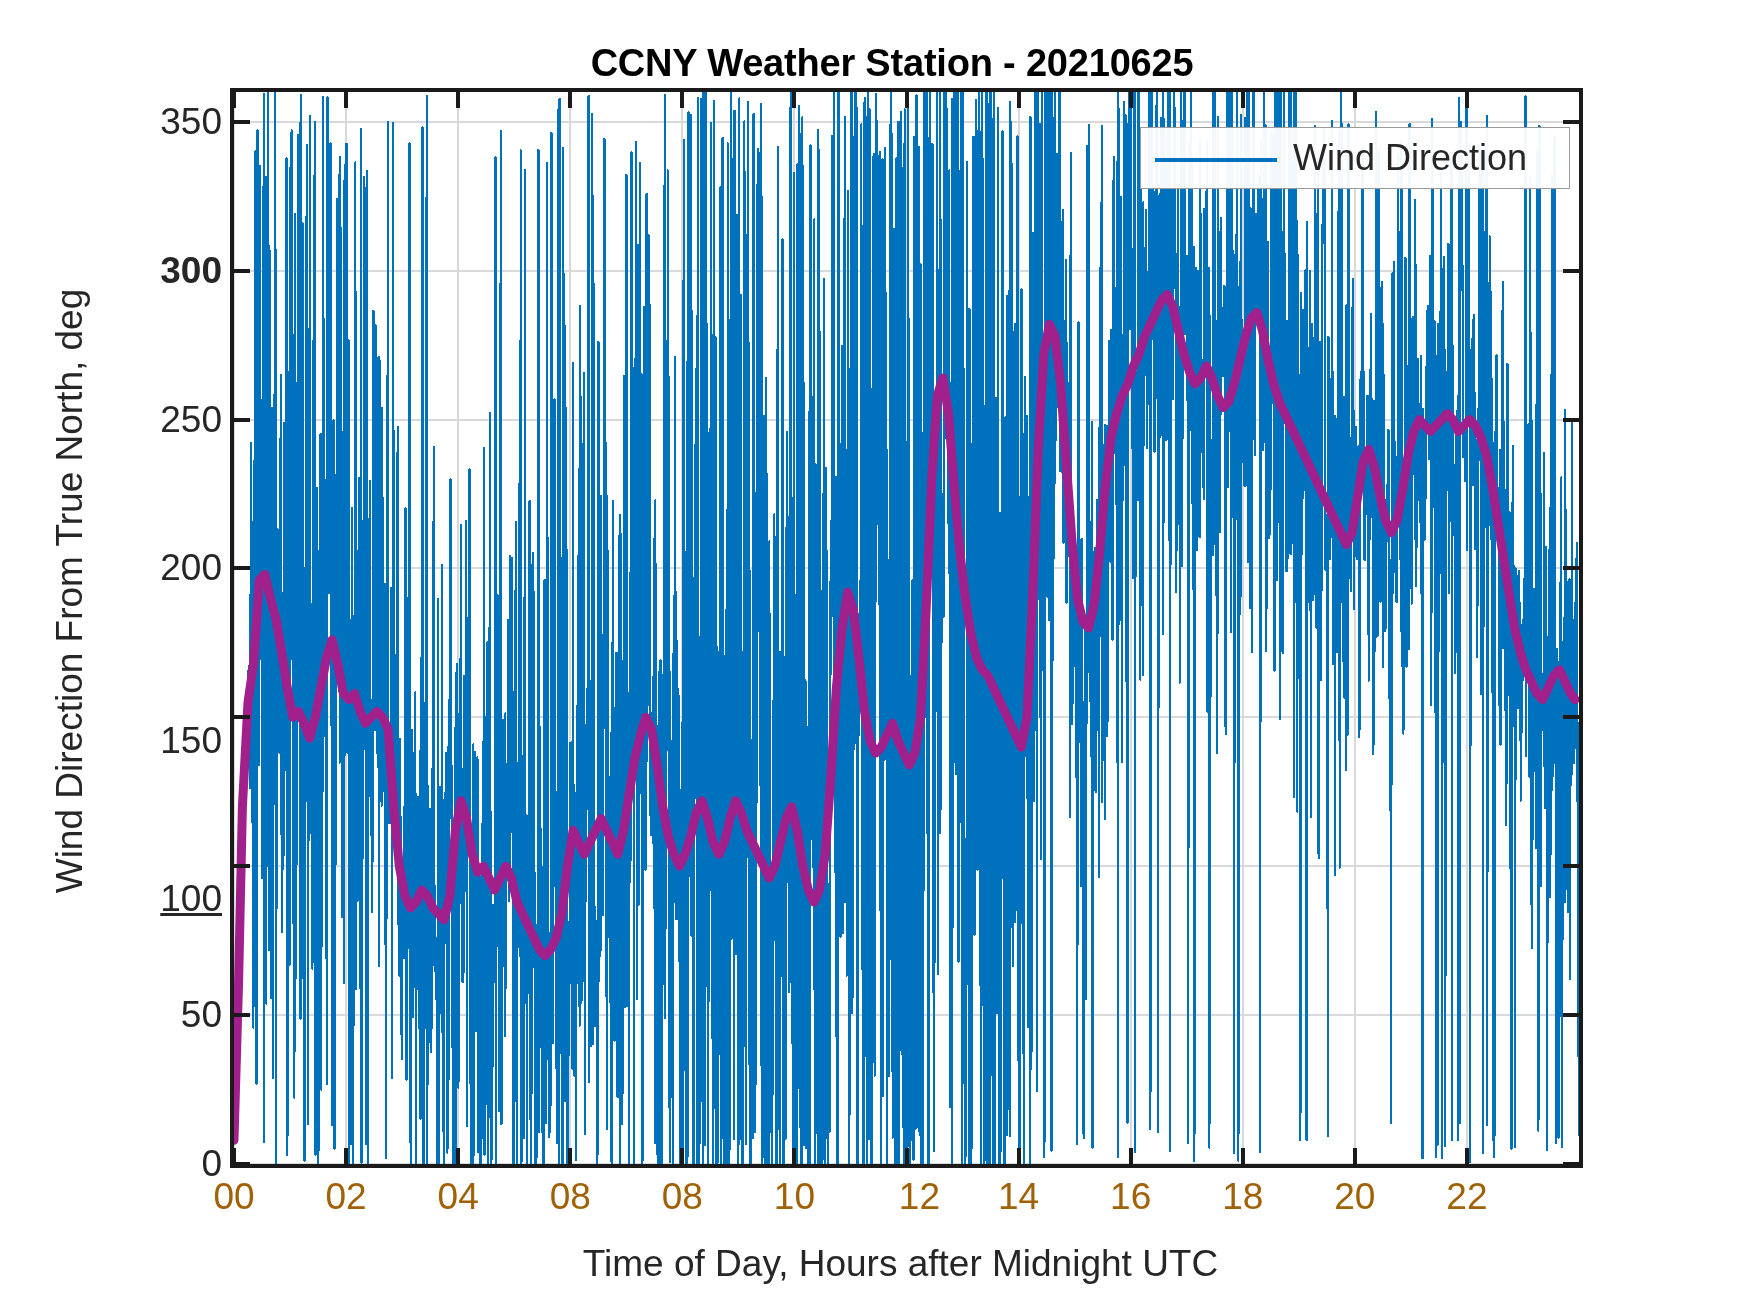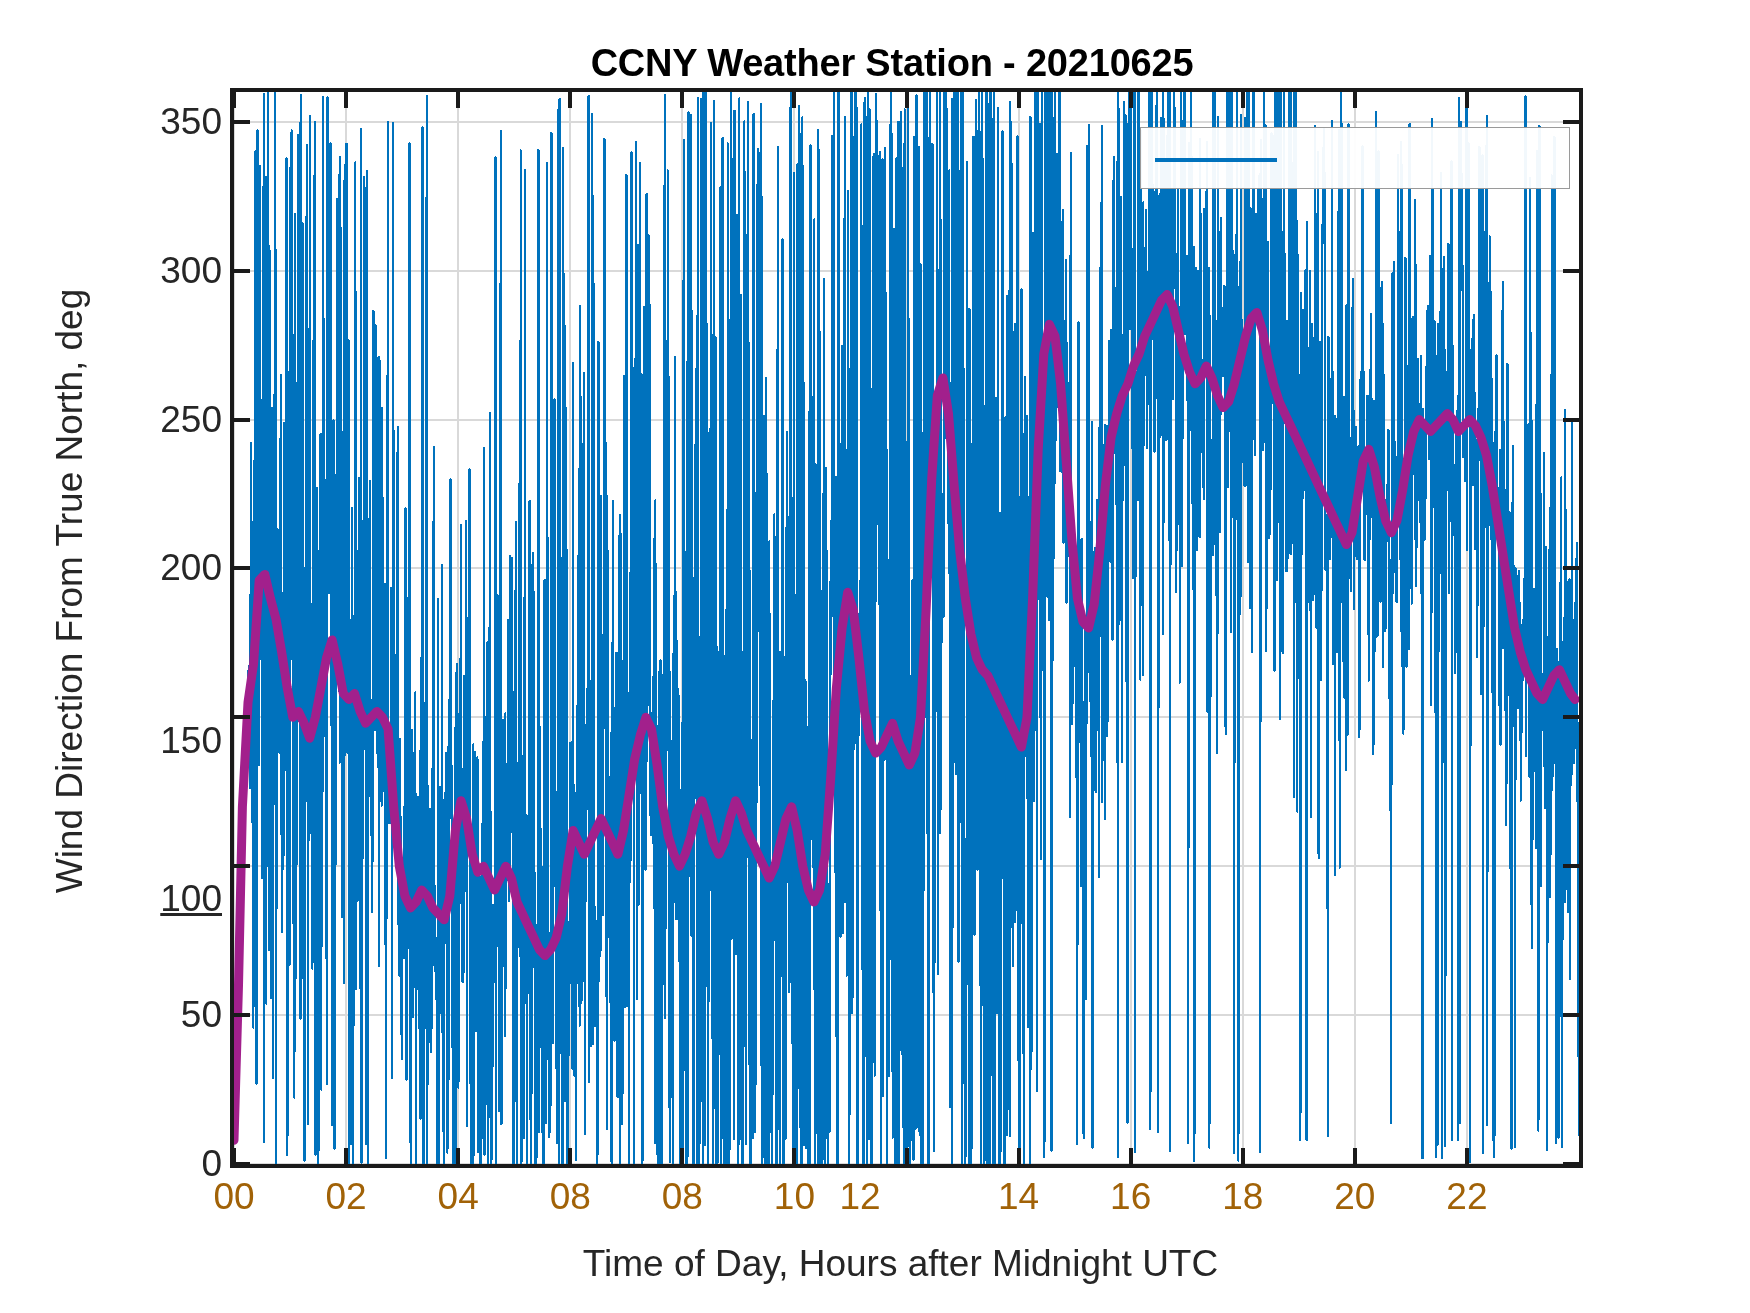--- a/index.html
+++ b/index.html
@@ -115,21 +115,21 @@
       <div style="position: absolute; left: 1563px; top: 864.222px; width: 16px; height: 4px; background: rgb(26, 26, 26);"></div>
       <div class="ytick-label" style="top: 717.333px; margin-top: 24px;">150</div>
       <div style="position: absolute; left: 234px; top: 715.333px; width: 16px; height: 4px; background: rgb(26, 26, 26);"></div>
       <div style="position: absolute; left: 1563px; top: 715.333px; width: 16px; height: 4px; background: rgb(26, 26, 26);"></div>
       <div class="ytick-label" style="top: 568.444px;">200</div>
       <div style="position: absolute; left: 234px; top: 566.444px; width: 16px; height: 4px; background: rgb(26, 26, 26);"></div>
       <div style="position: absolute; left: 1563px; top: 566.444px; width: 16px; height: 4px; background: rgb(26, 26, 26);"></div>
       <div class="ytick-label" style="top: 419.556px;">250</div>
       <div style="position: absolute; left: 234px; top: 417.556px; width: 16px; height: 4px; background: rgb(26, 26, 26);"></div>
       <div style="position: absolute; left: 1563px; top: 417.556px; width: 16px; height: 4px; background: rgb(26, 26, 26);"></div>
-      <div class="ytick-label" style="top: 270.667px;">300</div>
+      <div class="ytick-label" style="top: 270.667px; font-weight: bold;">300</div>
       <div style="position: absolute; left: 234px; top: 268.667px; width: 16px; height: 4px; background: rgb(26, 26, 26);"></div>
       <div style="position: absolute; left: 1563px; top: 268.667px; width: 16px; height: 4px; background: rgb(26, 26, 26);"></div>
       <div class="ytick-label" style="top: 121.778px;">350</div>
       <div style="position: absolute; left: 234px; top: 119.778px; width: 16px; height: 4px; background: rgb(26, 26, 26);"></div>
       <div style="position: absolute; left: 1563px; top: 119.778px; width: 16px; height: 4px; background: rgb(26, 26, 26);"></div>
     </div>
   <div id="xtick-layer">
       <div class="xtick-label" style="left: 234px;">00</div>
       <div style="position: absolute; left: 232px; top: 1148px; width: 4px; height: 16px; background: rgb(26, 26, 26);"></div>
       <div style="position: absolute; left: 232px; top: 92px; width: 4px; height: 16px; background: rgb(26, 26, 26);"></div>
@@ -141,21 +141,21 @@
       <div style="position: absolute; left: 456.167px; top: 92px; width: 4px; height: 16px; background: rgb(26, 26, 26);"></div>
       <div class="xtick-label" style="left: 570.25px;">08</div>
       <div style="position: absolute; left: 568.25px; top: 1148px; width: 4px; height: 16px; background: rgb(26, 26, 26);"></div>
       <div style="position: absolute; left: 568.25px; top: 92px; width: 4px; height: 16px; background: rgb(26, 26, 26);"></div>
       <div class="xtick-label" style="left: 682.333px;">08</div>
       <div style="position: absolute; left: 680.333px; top: 1148px; width: 4px; height: 16px; background: rgb(26, 26, 26);"></div>
       <div style="position: absolute; left: 680.333px; top: 92px; width: 4px; height: 16px; background: rgb(26, 26, 26);"></div>
       <div class="xtick-label" style="left: 794.417px;">10</div>
       <div style="position: absolute; left: 792.417px; top: 1148px; width: 4px; height: 16px; background: rgb(26, 26, 26);"></div>
       <div style="position: absolute; left: 792.417px; top: 92px; width: 4px; height: 16px; background: rgb(26, 26, 26);"></div>
-      <div class="xtick-label" style="left: 860px;">12</div>
+      <div class="xtick-label" style="left: 880px; text-align: right;">12</div>
       <div style="position: absolute; left: 904.5px; top: 1148px; width: 4px; height: 16px; background: rgb(26, 26, 26);"></div>
       <div style="position: absolute; left: 904.5px; top: 92px; width: 4px; height: 16px; background: rgb(26, 26, 26);"></div>
       <div class="xtick-label" style="left: 1018.58px;">14</div>
       <div style="position: absolute; left: 1016.58px; top: 1148px; width: 4px; height: 16px; background: rgb(26, 26, 26);"></div>
       <div style="position: absolute; left: 1016.58px; top: 92px; width: 4px; height: 16px; background: rgb(26, 26, 26);"></div>
       <div class="xtick-label" style="left: 1130.67px;">16</div>
       <div style="position: absolute; left: 1128.67px; top: 1148px; width: 4px; height: 16px; background: rgb(26, 26, 26);"></div>
       <div style="position: absolute; left: 1128.67px; top: 92px; width: 4px; height: 16px; background: rgb(26, 26, 26);"></div>
       <div class="xtick-label" style="left: 1242.75px;">18</div>
       <div style="position: absolute; left: 1240.75px; top: 1148px; width: 4px; height: 16px; background: rgb(26, 26, 26);"></div>
@@ -163,15 +163,16 @@
       <div class="xtick-label" style="left: 1354.83px;">20</div>
       <div style="position: absolute; left: 1352.83px; top: 1148px; width: 4px; height: 16px; background: rgb(26, 26, 26);"></div>
       <div style="position: absolute; left: 1352.83px; top: 92px; width: 4px; height: 16px; background: rgb(26, 26, 26);"></div>
       <div class="xtick-label" style="left: 1466.92px;">22</div>
       <div style="position: absolute; left: 1464.92px; top: 1148px; width: 4px; height: 16px; background: rgb(26, 26, 26);"></div>
       <div style="position: absolute; left: 1464.92px; top: 92px; width: 4px; height: 16px; background: rgb(26, 26, 26);"></div>
     </div>
 
   <div id="legend">
     <div id="legend-line"></div>
+    <div id="legend-label">Wind Direction</div>
   </div>
 
 </div>
 
 </body></html>

